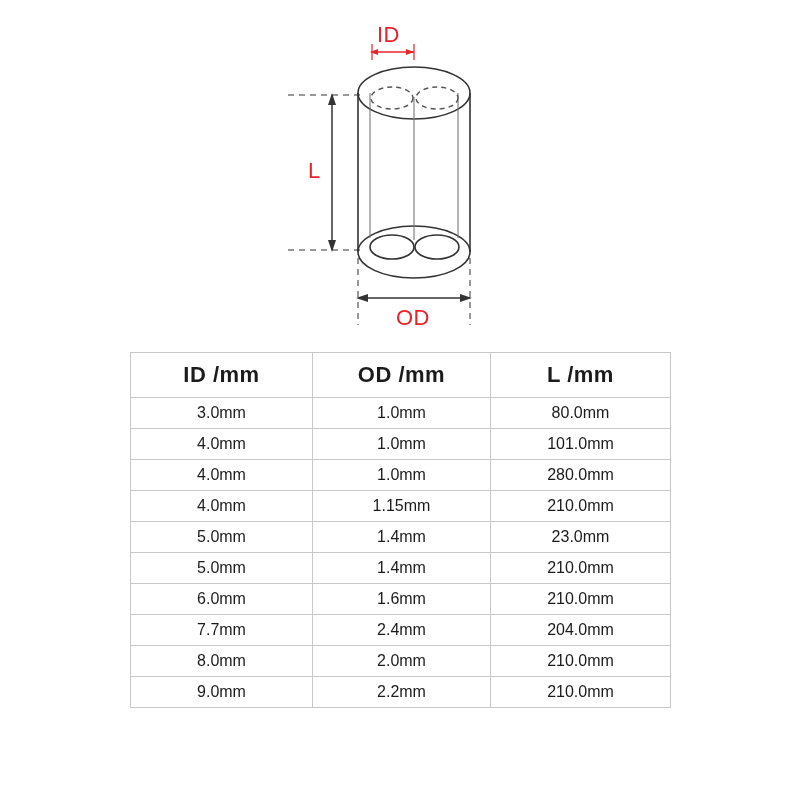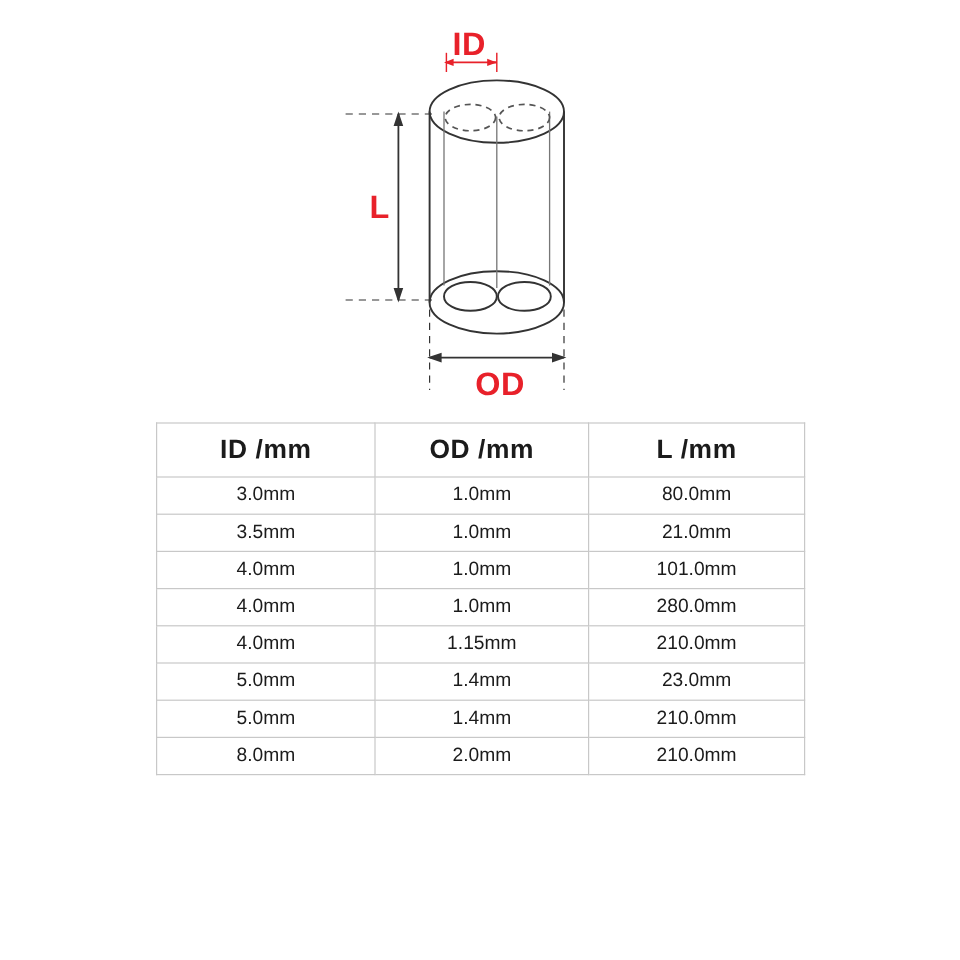--- a/index.html
+++ b/index.html
@@ -24,22 +24,22 @@
   #diagram {
     position: absolute;
     left: 0;
     top: 0;
     width: 800px;
     height: 345px;
   }
   .dim-label {
     position: absolute;
     color: #e8212a;
-    font-weight: bold;
-    font-size: 27px;
+    font-weight: normal;
+    font-size: 22px;
     letter-spacing: 0.5px;
   }
   #label-id { left: 377px; top: 22px; }
   #label-od { left: 396px; top: 305px; }
   #label-l  { left: 308px; top: 158px; }
 
   
   #table-wrap {
     position: absolute;
     left: 130px;
@@ -155,25 +155,20 @@
           <th>L   /mm</th>
         </tr>
       </thead>
       <tbody id="spec-body">
           <tr>
             <td>3.0mm</td>
             <td>1.0mm</td>
             <td>80.0mm</td>
           </tr>
           <tr>
-            <td>3.5mm</td>
-            <td>1.0mm</td>
-            <td>21.0mm</td>
-          </tr>
-          <tr>
             <td>4.0mm</td>
             <td>1.0mm</td>
             <td>101.0mm</td>
           </tr>
           <tr>
             <td>4.0mm</td>
             <td>1.0mm</td>
             <td>280.0mm</td>
           </tr>
           <tr>
@@ -185,21 +180,36 @@
             <td>5.0mm</td>
             <td>1.4mm</td>
             <td>23.0mm</td>
           </tr>
           <tr>
             <td>5.0mm</td>
             <td>1.4mm</td>
             <td>210.0mm</td>
           </tr>
           <tr>
+            <td>6.0mm</td>
+            <td>1.6mm</td>
+            <td>210.0mm</td>
+          </tr>
+          <tr>
+            <td>7.7mm</td>
+            <td>2.4mm</td>
+            <td>204.0mm</td>
+          </tr>
+          <tr>
             <td>8.0mm</td>
             <td>2.0mm</td>
+            <td>210.0mm</td>
+          </tr>
+          <tr>
+            <td>9.0mm</td>
+            <td>2.2mm</td>
             <td>210.0mm</td>
           </tr>
         </tbody>
     </table>
   </div>
 
 </div>
 
 </body></html>

